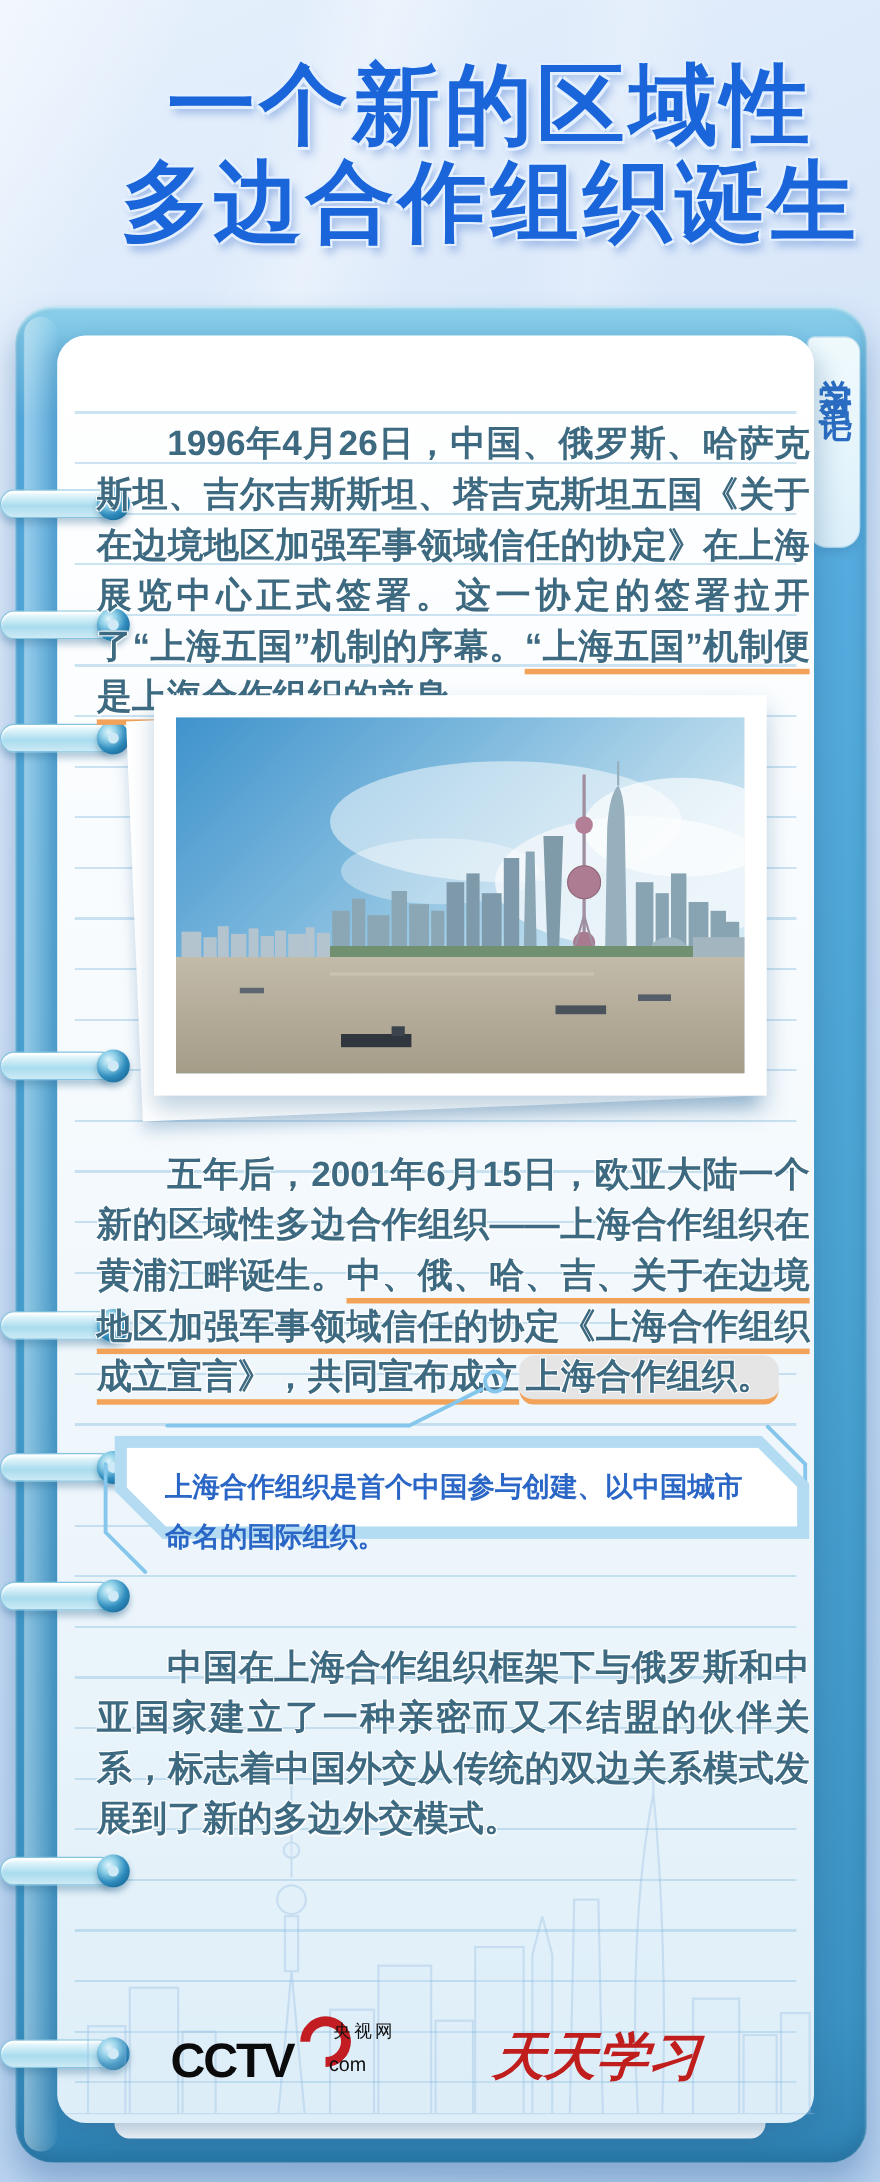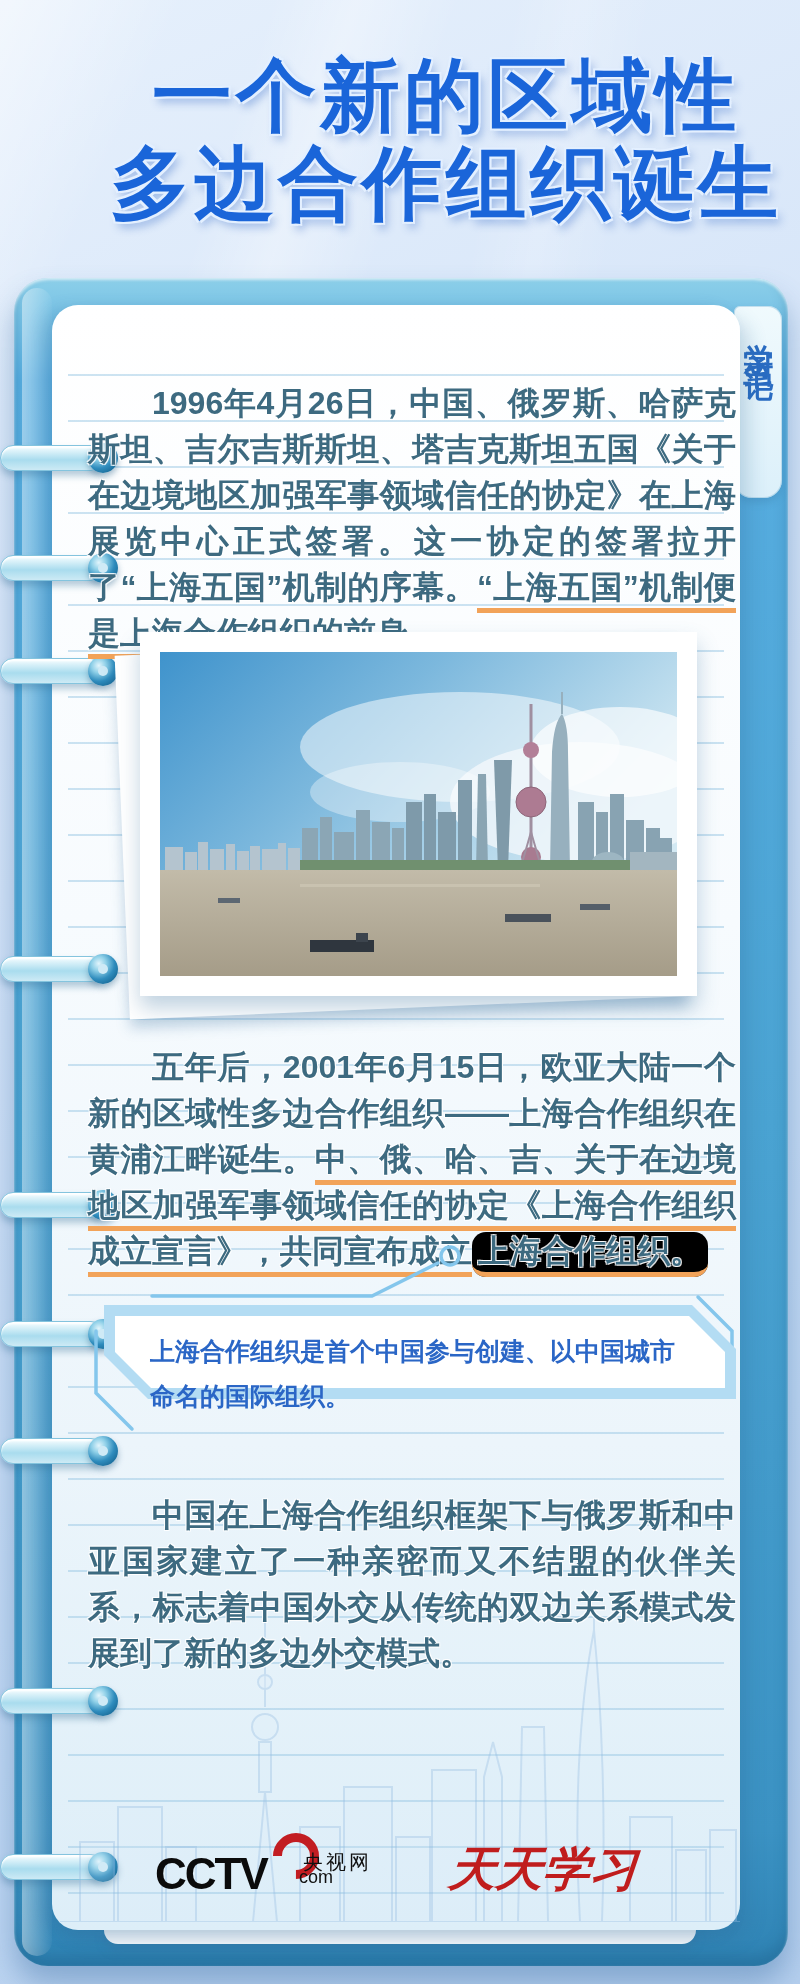--- a/index.html
+++ b/index.html
@@ -90,21 +90,21 @@
 
   
   .para{
     position:absolute;left:88px;width:648px;z-index:5;
     font-size:32px;font-weight:700;line-height:46px;color:#3d6a80;
     text-align:justify;text-indent:2em;
     text-shadow:1px 1px 0 rgba(255,255,255,.85),-1px 1px 0 rgba(255,255,255,.85),1px -1px 0 rgba(255,255,255,.85),-1px -1px 0 rgba(255,255,255,.85);
   }
   .para .run{white-space:pre-wrap;}
   .para .u{border-bottom:5px solid #f2a359;padding-bottom:3px;}
-  .para .hl{background:#000000;border-radius:14px;padding:1px 6px 3px;box-decoration-break:clone;-webkit-box-decoration-break:clone;}
+  .para .hl{background:#e5e5e5;border-radius:14px;padding:1px 6px 3px;box-decoration-break:clone;-webkit-box-decoration-break:clone;}
   .p1{top:348px;margin-top:32px;} .p2{top:1012px;} .p3{top:1460px;}
 
   
   .photo-wrap{position:absolute;left:140px;top:632px;width:557px;height:364px;z-index:6;}
   .photo-wrap::before{
     content:'';position:absolute;left:-18px;top:12px;width:100%;height:100%;
     background:#fff;transform:rotate(-2.4deg);
     box-shadow:0 9px 14px rgba(60,115,160,.28);
   }
   .photo-frame{
@@ -139,21 +139,21 @@
     display:flex;justify-content:center;align-items:center;gap:42px;
   }
   .cctv{position:relative;width:252px;height:64px;}
   .cctv .word{position:absolute;left:0;top:12px;font-size:44px;font-weight:900;letter-spacing:-2px;color:#0b0b0b;}
   .cctv .swoosh{
     position:absolute;left:118px;top:-4px;width:46px;height:46px;border-radius:50%;
     border:9px solid #c21d22;border-left-color:transparent;box-sizing:border-box;
     transform:rotate(-45deg);
   }
   .cctv .com{position:absolute;left:144px;top:30px;font-size:18px;font-weight:400;color:#101010;}
-  .cctv .cn{position:absolute;left:148px;top:12px;font-size:20px;font-weight:500;letter-spacing:3px;color:#101010;}
+  .cctv .cn{position:absolute;left:148px;top:0;font-size:16px;font-weight:500;letter-spacing:3px;color:#101010;}
   .brand{
     font-family:"DejaVu Serif",serif;font-size:47px;font-weight:700;font-style:italic;
     color:#c01d1d;transform:skewX(-5deg);
   }
 </style>
 </head>
 <body>
 
 <div class="title">
   <div>一个新的区域性</div>

